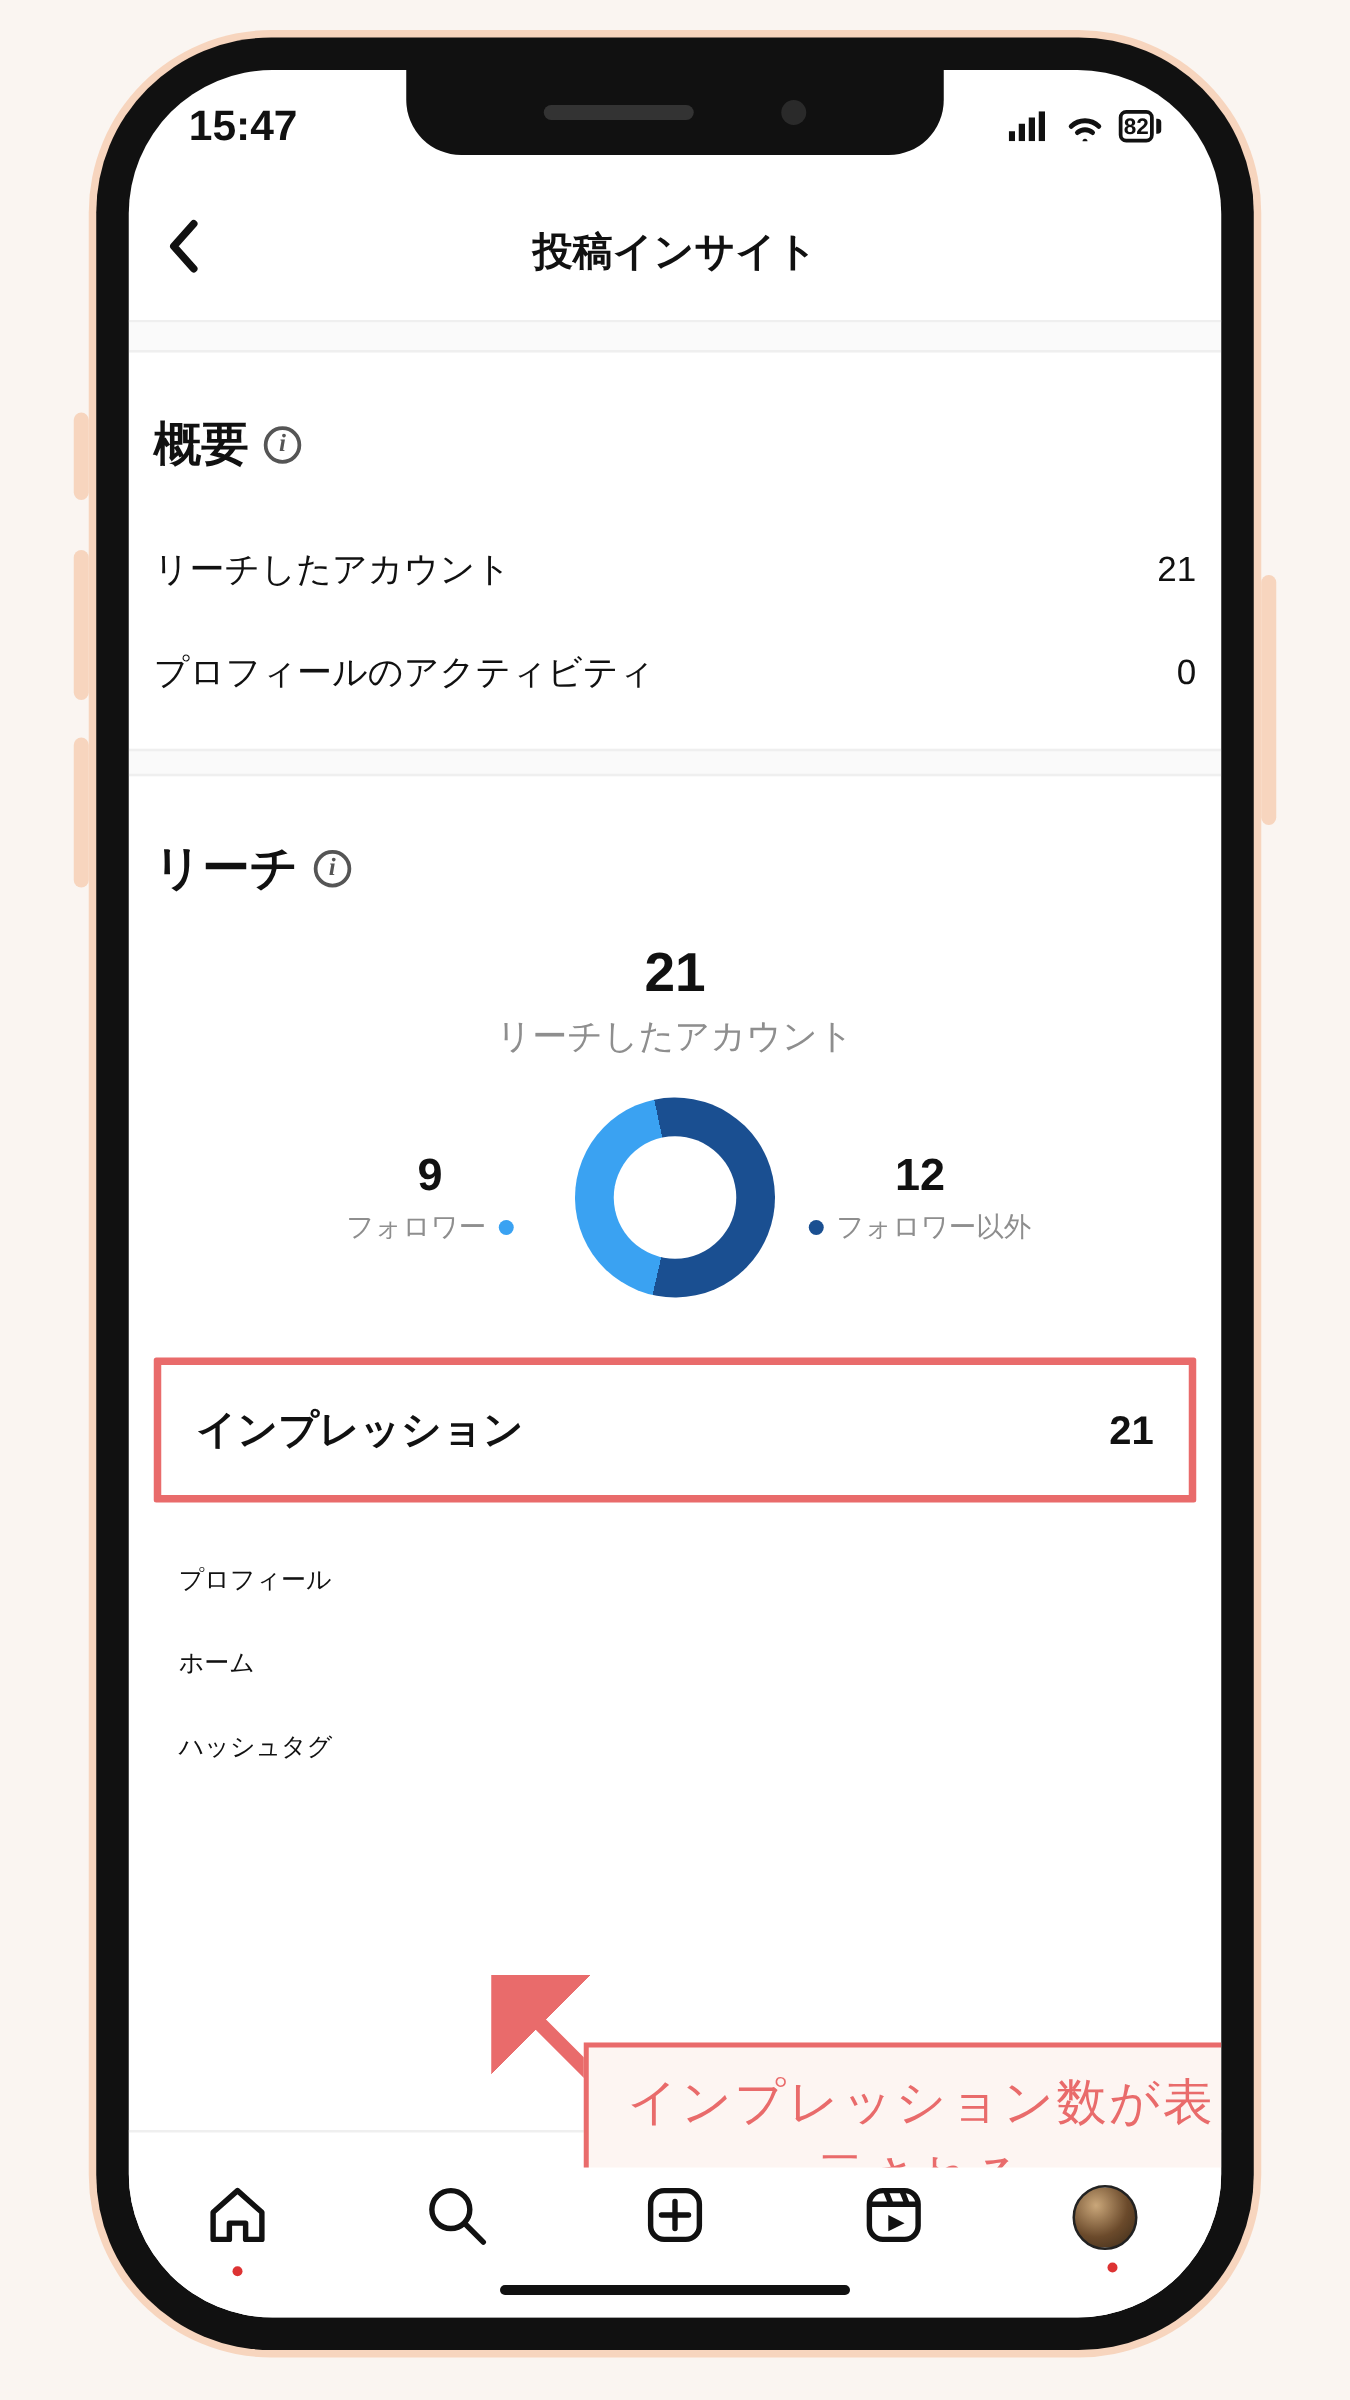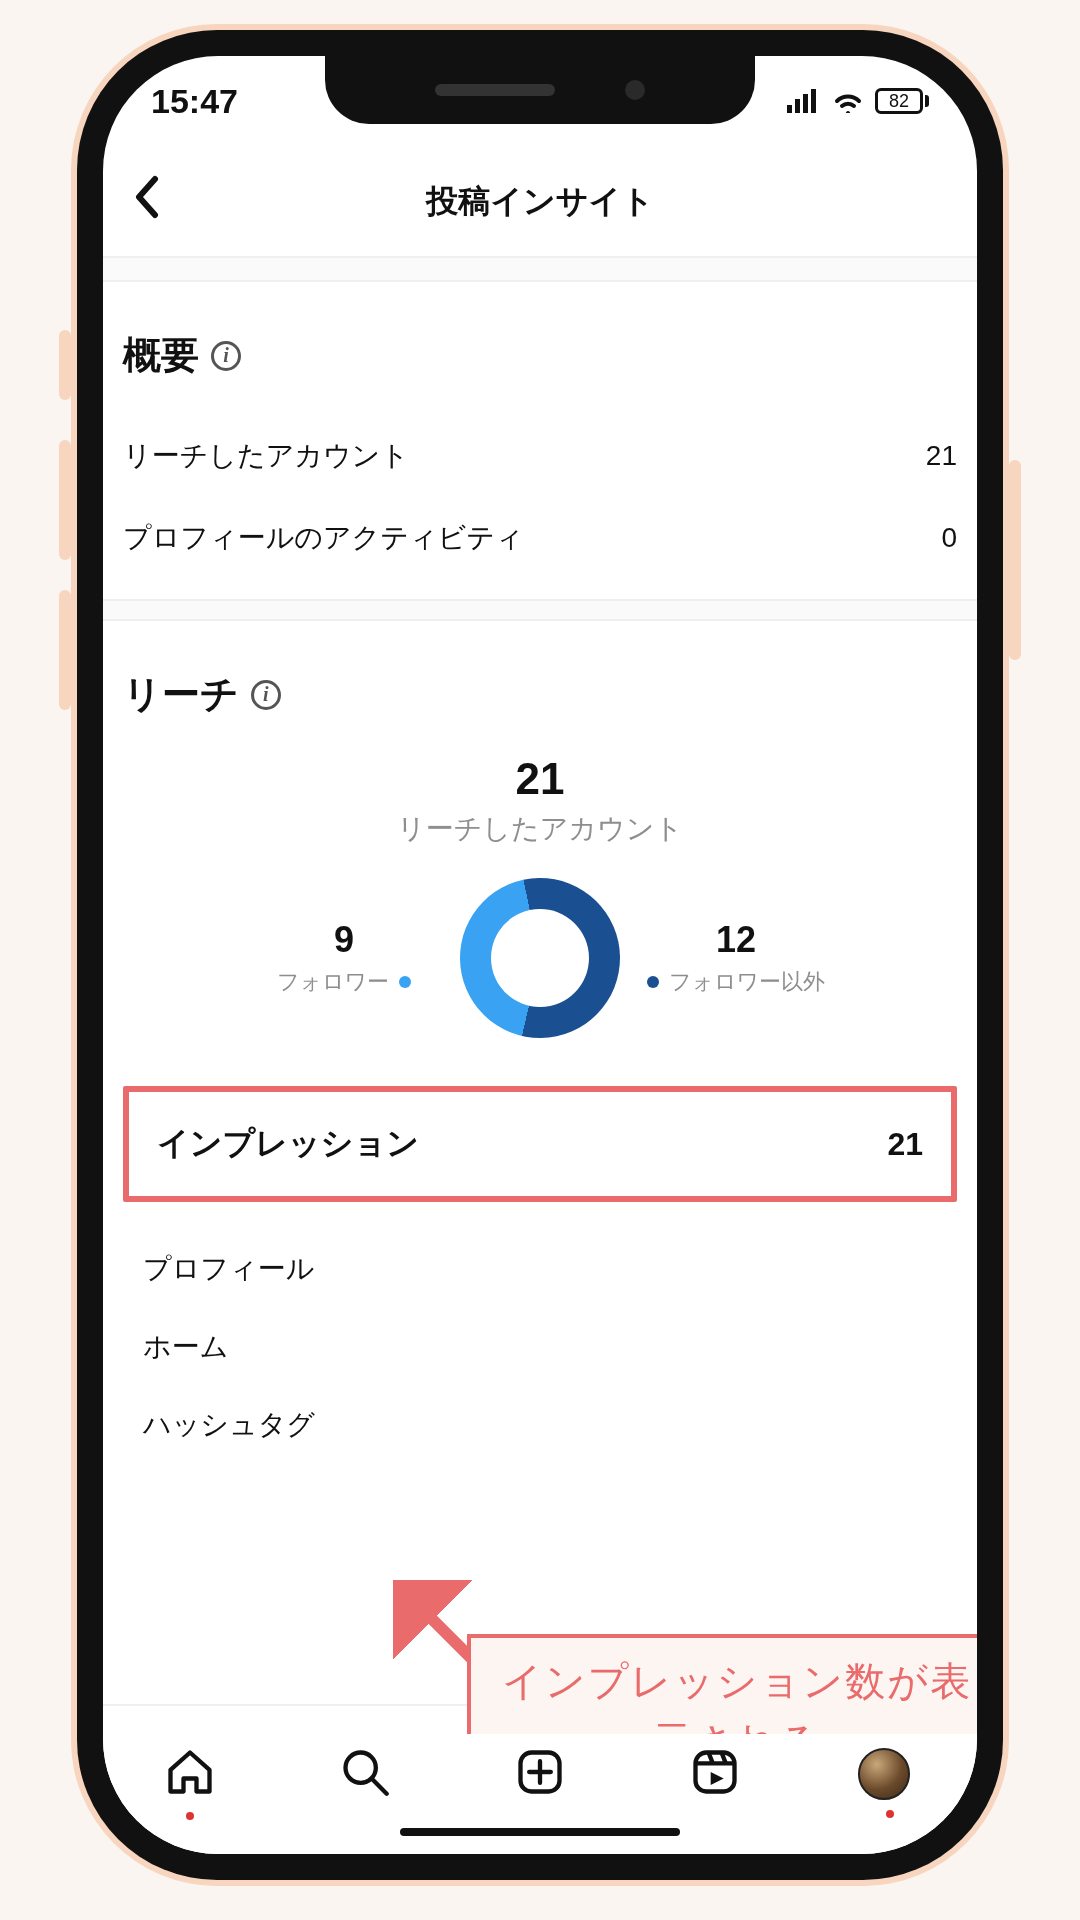--- a/index.html
+++ b/index.html
@@ -91,25 +91,25 @@
     padding: 0 48px;
     font-weight: 600; font-size: 34px;
     z-index: 3;
   }
   .status-right { display: flex; align-items: center; gap: 10px; }
   .status-right svg { display: block; }
   .batt-box {
     display: inline-flex; align-items: center; gap: 2px;
   }
   .batt-body {
-    width: 48px; height: 26px;
+    width: 28px; height: 26px;
     border: 3px solid #111;
     border-radius: 6px;
     display: flex; align-items: center; justify-content: center;
-    font-size: 18px; font-weight: 400;
+    font-size: 18px; font-weight: 700;
   }
   .batt-cap { width: 4px; height: 12px; background: #111; border-radius: 0 3px 3px 0; }
 
   
   .navbar {
     position: absolute;
     top: 92px; left: 0; right: 0;
     height: 110px;
     display: flex; align-items: center; justify-content: center;
     border-bottom: 2px solid var(--divider);
@@ -195,21 +195,21 @@
     margin: 48px 0 8px;
     border: 6px solid var(--annot);
     border-radius: 2px;
     padding: 30px 28px;
     display: flex; justify-content: space-between; align-items: center;
     font-size: 32px; font-weight: 700;
     position: relative;
   }
   .sub-item {
     padding: 20px 48px 20px 40px;
-    font-size: 28px;
+    font-size: 20px;
   }
 
   
   .annot-arrow {
     position: absolute;
     left: 290px; top: 1322px;
     width: 140px; height: 140px;
     z-index: 50;
     pointer-events: none;
   }

